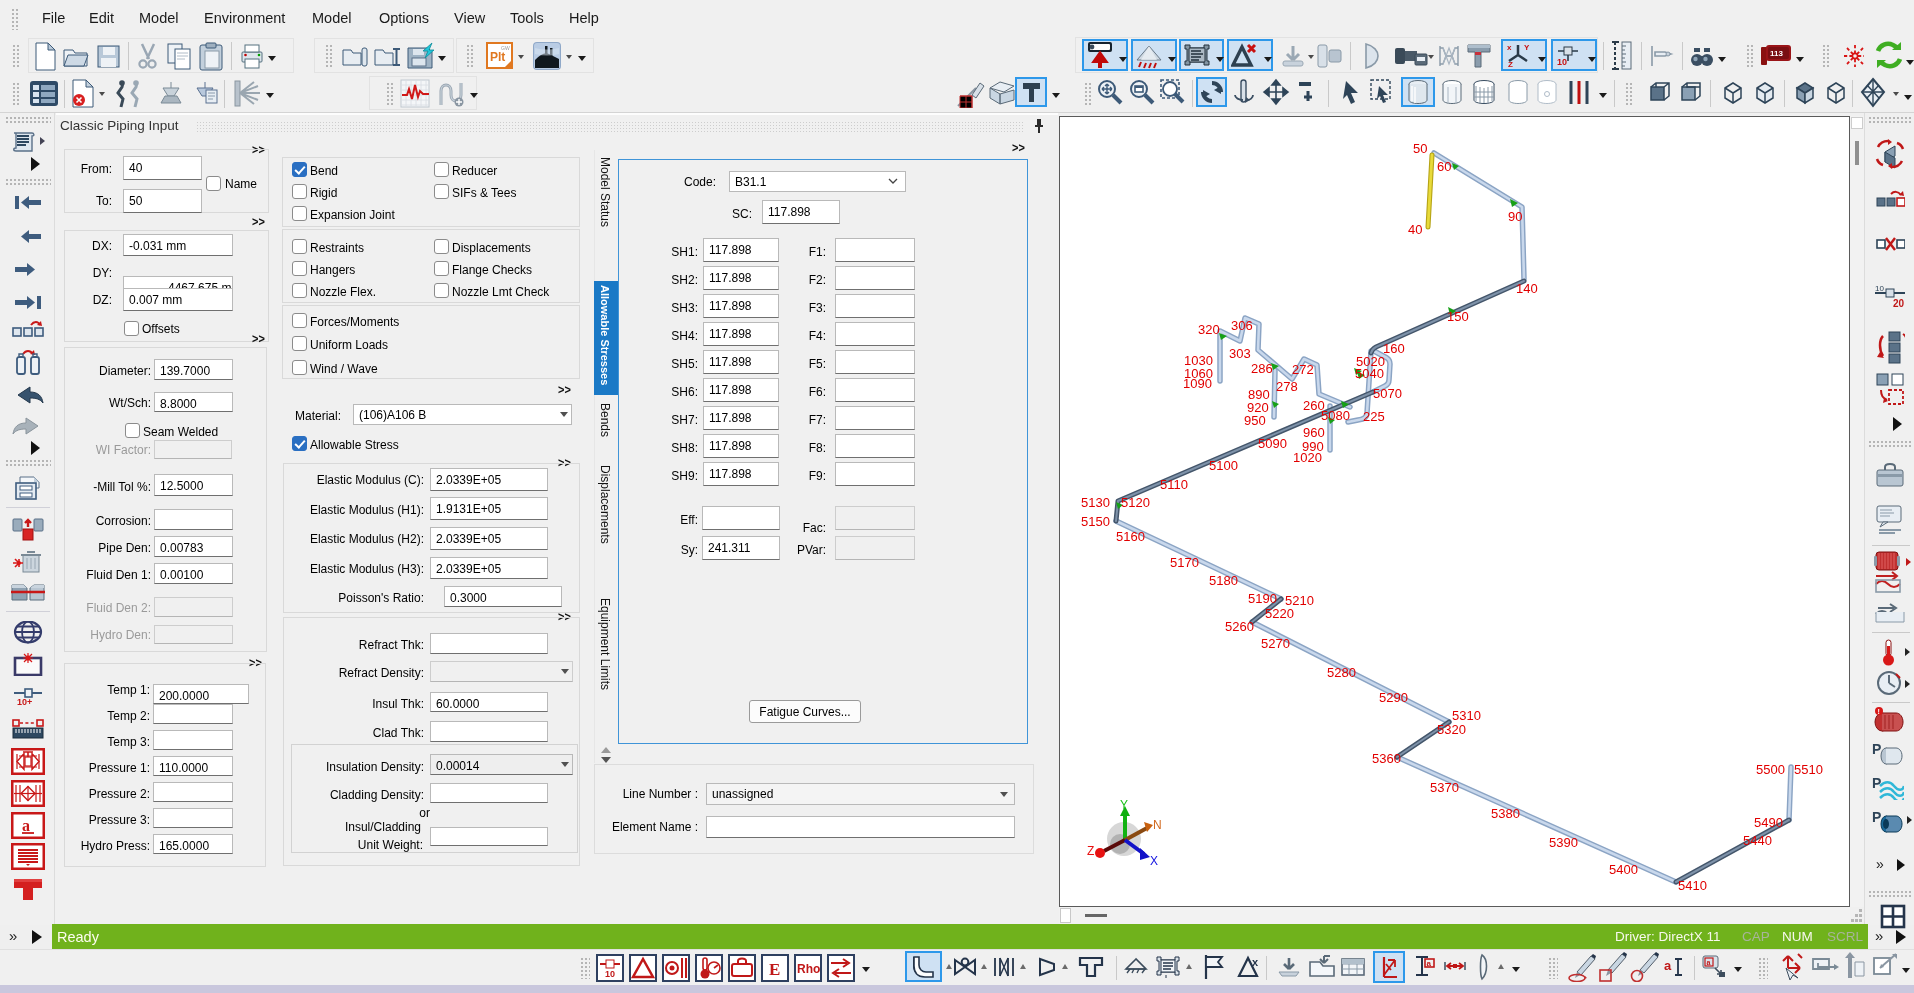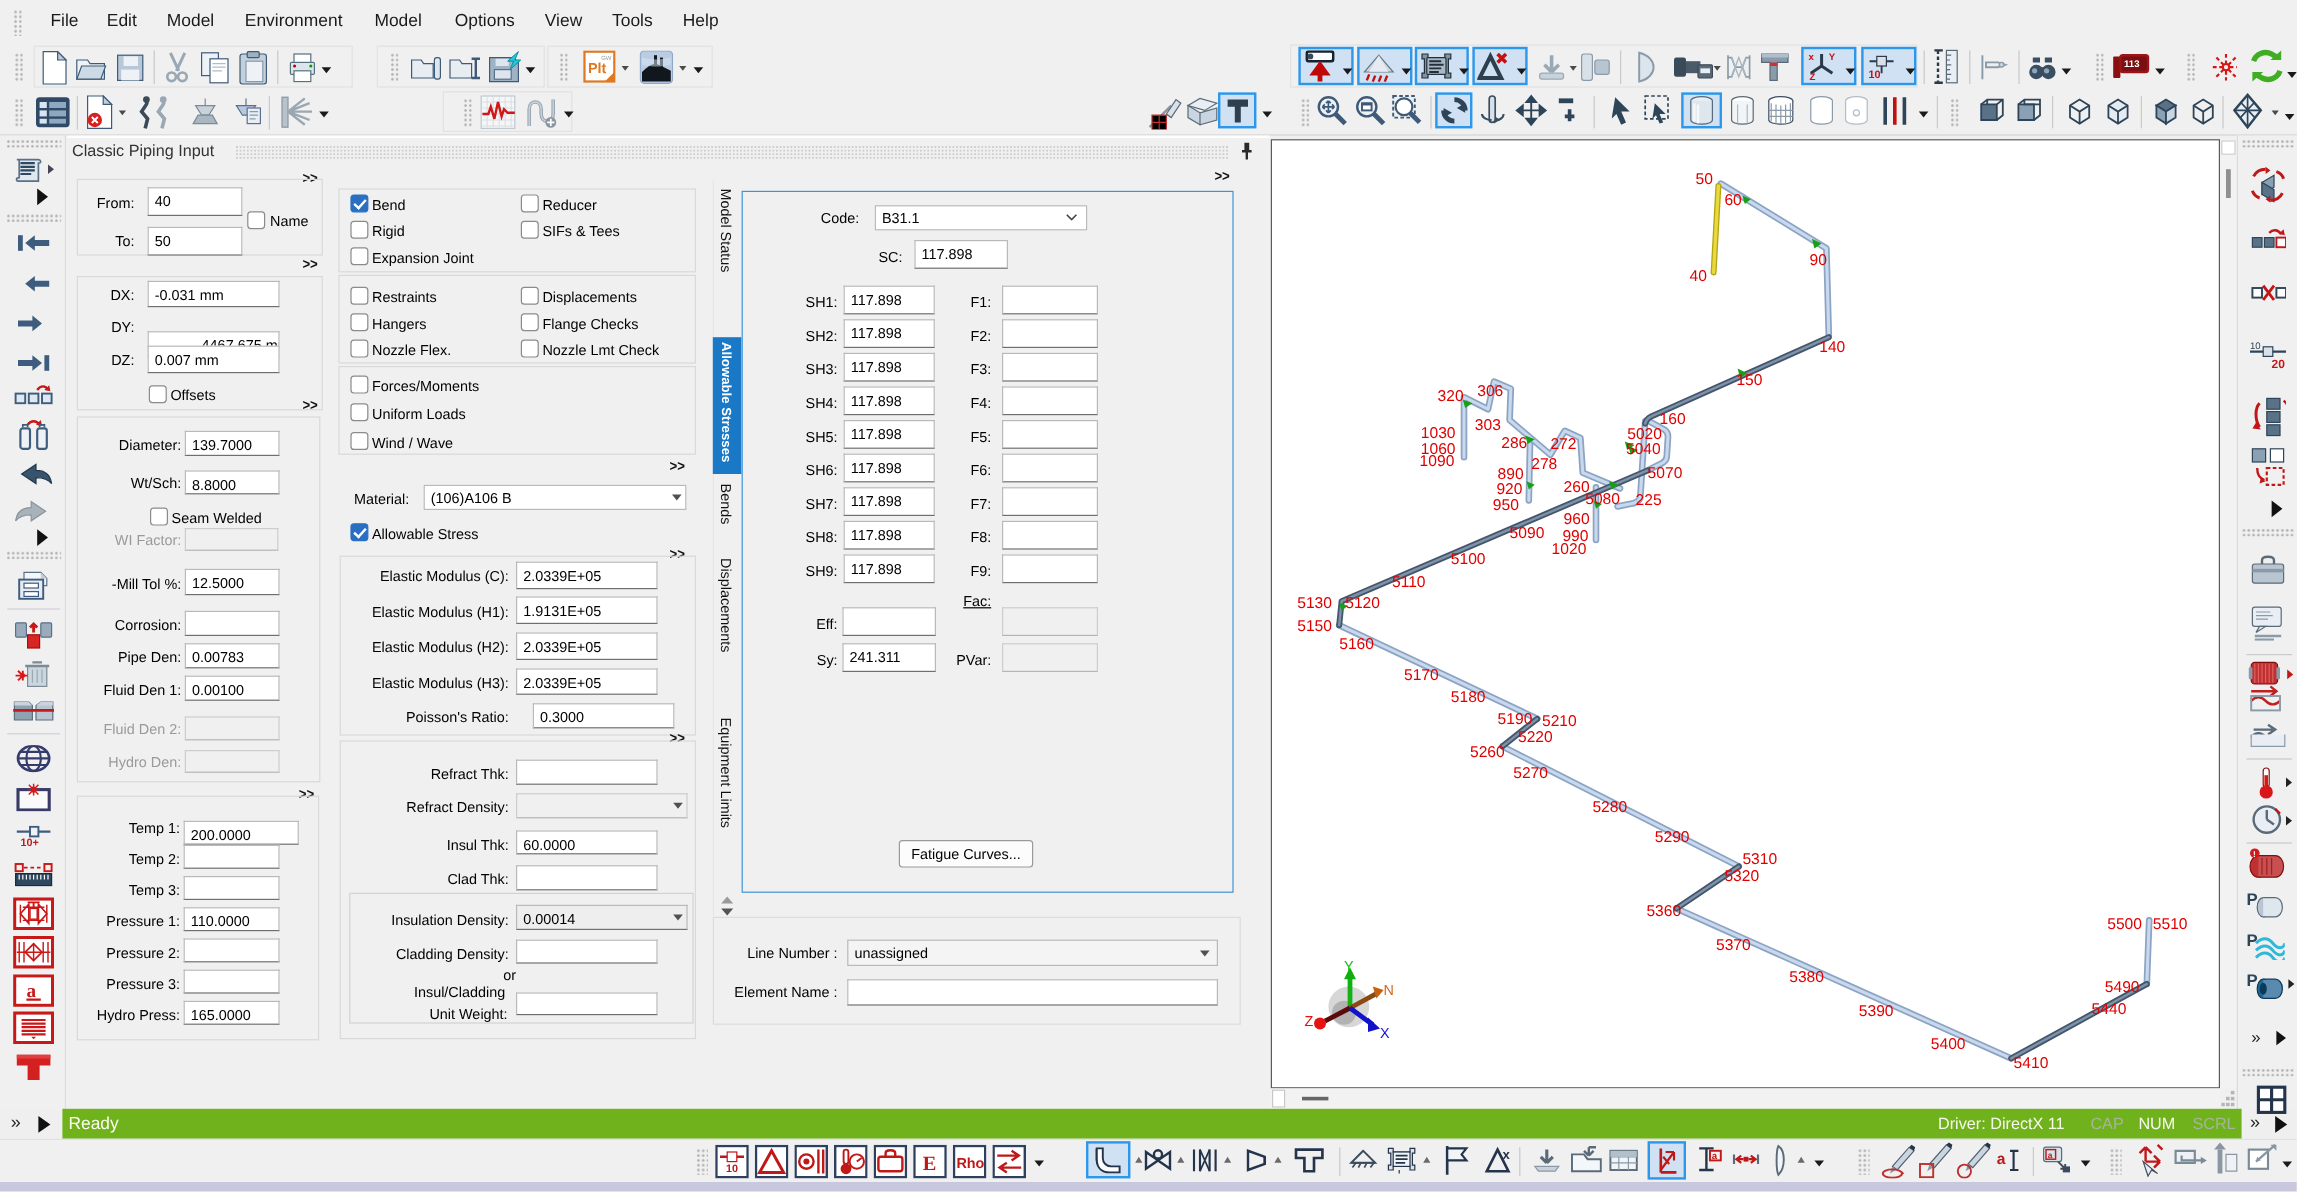--- a/index.html
+++ b/index.html
@@ -248,21 +248,21 @@
 <span class="lblr" style="left:618px;top:441px;width:80px;">SH8:</span>
 <div class="fld" style="left:703px;top:434px;width:76px;height:24px;">117.898</div>
 <span class="lblr" style="left:746px;top:441px;width:80px;">F8:</span>
 <div class="fld" style="left:835px;top:434px;width:80px;height:24px;"></div>
 <span class="lblr" style="left:618px;top:469px;width:80px;">SH9:</span>
 <div class="fld" style="left:703px;top:462px;width:76px;height:24px;">117.898</div>
 <span class="lblr" style="left:746px;top:469px;width:80px;">F9:</span>
 <div class="fld" style="left:835px;top:462px;width:80px;height:24px;"></div>
 <span class="lblr" style="left:618px;top:513px;width:80px;">Eff:</span>
 <div class="fld" style="left:702px;top:506px;width:78px;height:24px;"></div>
-<span class="lblr" style="left:746px;top:494px;width:80px;text-decoration:underline;">Fac:</span>
+<span class="lblr" style="left:746px;top:521px;width:80px;">Fac:</span>
 <div class="fldd" style="left:835px;top:506px;width:80px;height:24px;"></div>
 <span class="lblr" style="left:618px;top:543px;width:80px;">Sy:</span>
 <div class="fld" style="left:702px;top:536px;width:78px;height:24px;">241.311</div>
 <span class="lblr" style="left:746px;top:543px;width:80px;">PVar:</span>
 <div class="fldd" style="left:835px;top:536px;width:80px;height:24px;"></div>
 <div class="abs" style="left:749px;top:700px;width:112px;height:23px;background:#fcfcfc;border:1px solid #9a9a9a;border-radius:3px;font-size:12px;text-align:center;padding-top:4px;">Fatigue Curves...</div>
 
 <div class="grp" style="left:594px;top:764px;width:440px;height:90px;border-color:#dcdcdc;"></div>
 <span class="lblr" style="left:594px;top:787px;width:104px;">Line Number :</span>
 <div class="combo" style="left:706px;top:783px;width:309px;height:22px;background:#f4f4f4;">unassigned</div>

